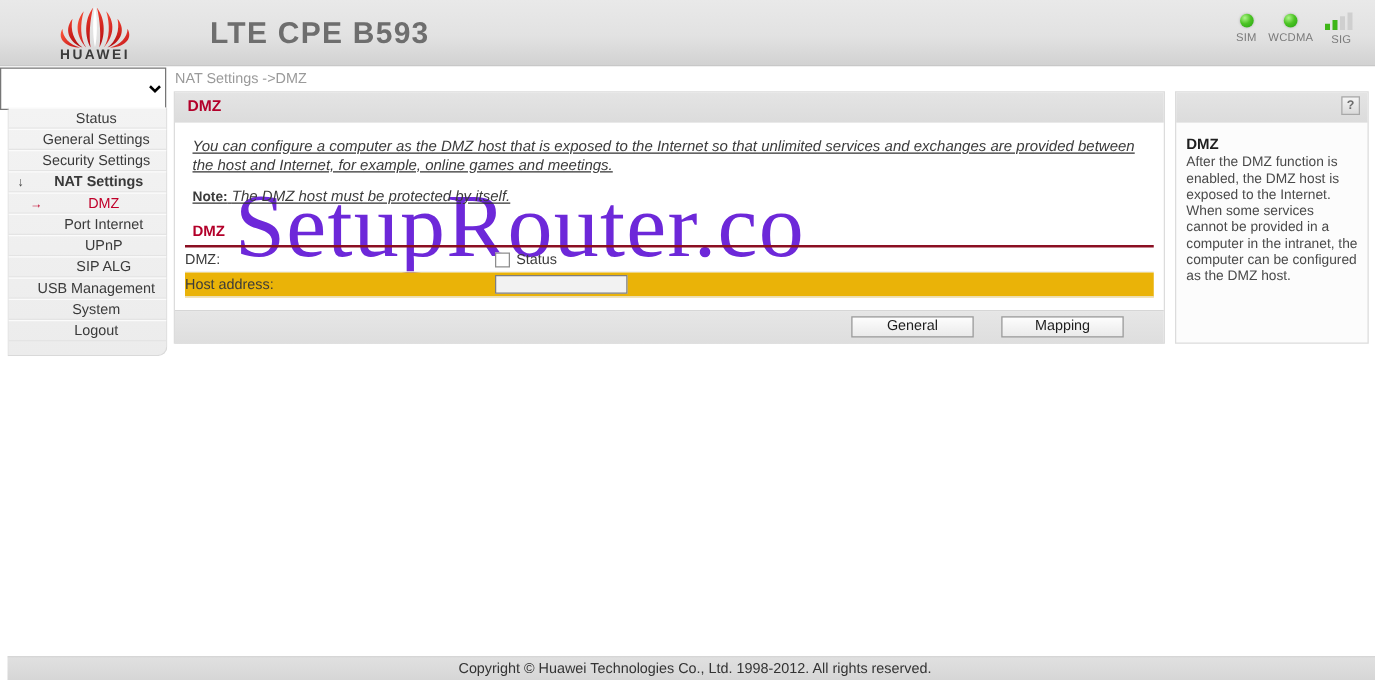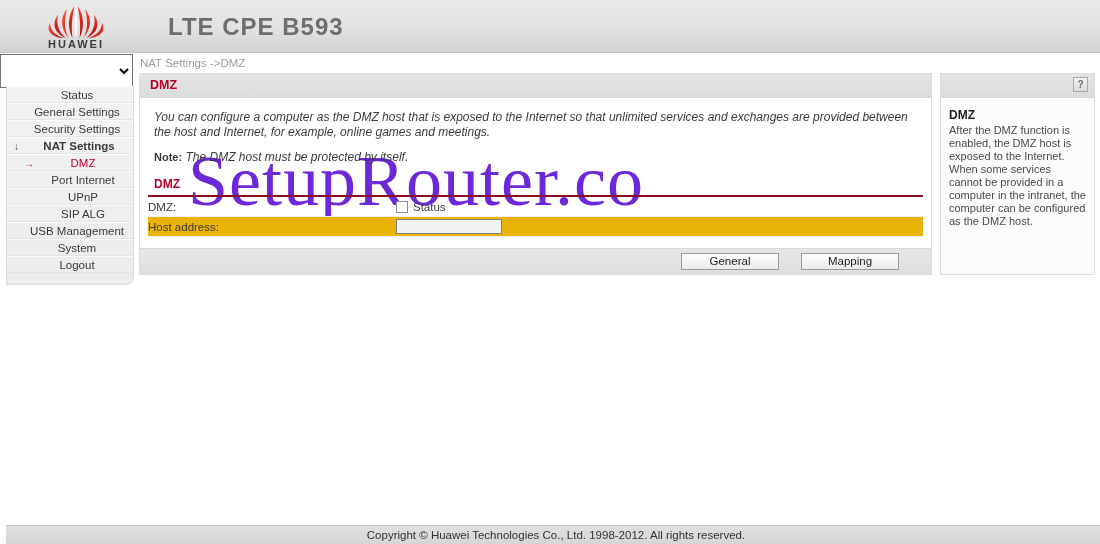--- a/index.html
+++ b/index.html
@@ -199,20 +199,21 @@
     white-space: nowrap;
     z-index: 0;
     pointer-events: none;
     letter-spacing: 1px;
   }
 
   #intro {
     position: relative;
     z-index: 1;
     padding: 12px 14px 0 14px;
+    text-decoration: underline;
   }
   #intro p {
     margin: 0;
     font-style: italic;
     font-size: 12px;
     line-height: 15px;
     color: #3b3b3b;
   }
   #note-line {
     margin-top: 10px !important;
@@ -389,20 +390,39 @@
       <path d="M22 12 C20 21 23 30 30 35 C21 32 14 22 22 12 Z" fill="url(#pr)"></path>
       <path d="M58 12 C60 21 57 30 50 35 C59 32 66 22 58 12 Z" fill="url(#pr)"></path>
       <path d="M14 20 C14 27 20 33 28 35 C18 35 9 29 14 20 Z" fill="url(#pr2)"></path>
       <path d="M66 20 C66 27 60 33 52 35 C62 35 71 29 66 20 Z" fill="url(#pr2)"></path>
     </svg>
     <div class="hw-word">HUAWEI</div>
   </div>
 
   <div id="product-title">LTE CPE B593</div>
 
+  <div id="status-lights">
+    <div class="stat-item">
+      <div class="led"></div>
+      <span class="stat-label">SIM</span>
+    </div>
+    <div class="stat-item">
+      <div class="led"></div>
+      <span class="stat-label">WCDMA</span>
+    </div>
+    <div class="stat-item">
+      <div class="bars">
+        <i></i>
+          <i></i>
+          <i></i>
+          <i></i>
+      </div>
+      <span class="stat-label">SIG</span>
+    </div>
+  </div>
 </div>
 
 <div id="subbar">
   <select id="lang-select">
     <option>English</option>
   </select>
   <div id="breadcrumb">NAT Settings -&gt;DMZ</div>
 </div>
 
 <div id="sidebar">

